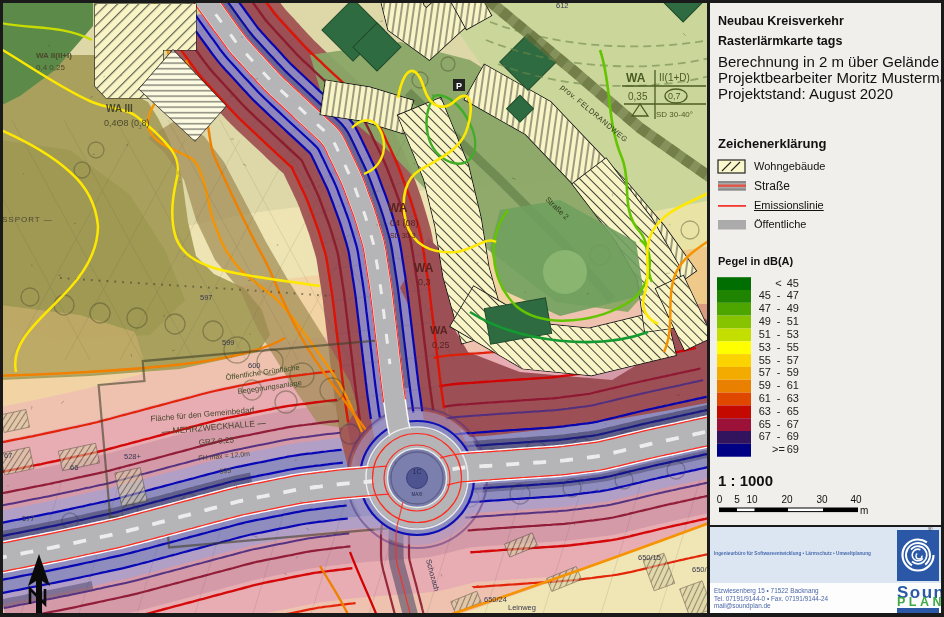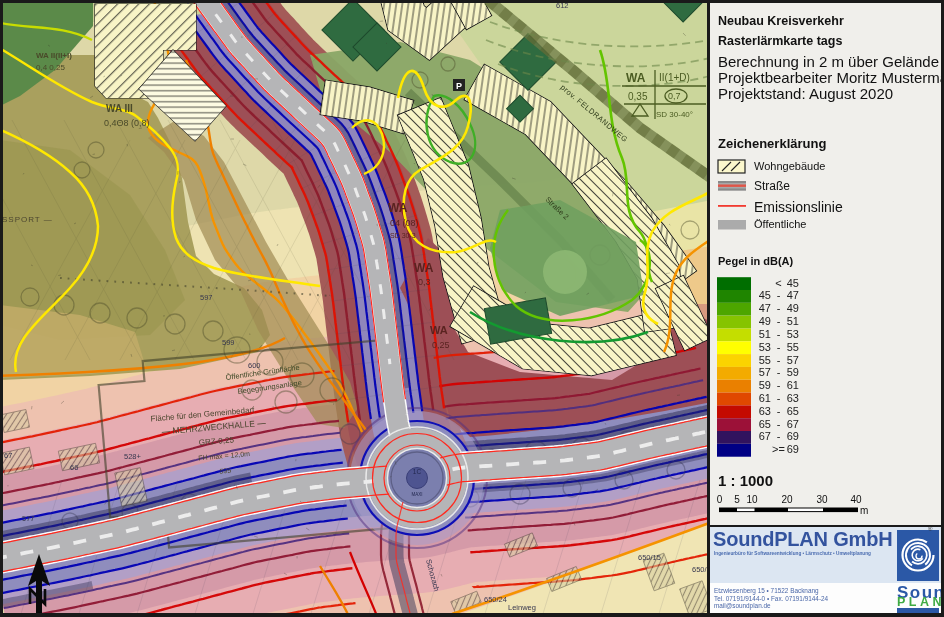--- a/index.html
+++ b/index.html
@@ -467,42 +467,41 @@
       <text x="112" y="501" text-anchor="middle">30</text>
       <text x="146" y="501" text-anchor="middle">40</text>
       <text x="150" y="512">m</text>
     </g>
     <rect x="9" y="505.5" width="139" height="4.6" fill="#000"></rect>
     <rect x="27" y="506.5" width="17.5" height="2.6" fill="#fff"></rect>
     <rect x="78" y="506.5" width="35" height="2.6" fill="#fff"></rect>
   </svg>
   <div class="tx" style="left:44px;top:158px;font-size:11px;">Wohngebäude</div>
   <div class="tx" style="left:44px;top:177px;font-size:12px;">Straße</div>
-  <div class="tx" style="left:44px;top:197px;font-size:14px;">Emissionslinie</div>
+  <div class="tx" style="left:44px;top:197px;font-size:11px;text-decoration:underline;">Emissionslinie</div>
   <div class="tx" style="left:44px;top:216px;font-size:11px;">Öffentliche</div>
   <div class="tx" style="left:8px;top:253px;font-size:11px;font-weight:bold;">Pegel in dB(A)</div>
   <div class="pr" style="top:275px"><span class="pa"></span><span class="pb">&lt;</span><span class="pc">45</span></div>
       <div class="pr" style="top:287px"><span class="pa">45</span><span class="pb">-</span><span class="pc">47</span></div>
       <div class="pr" style="top:300px"><span class="pa">47</span><span class="pb">-</span><span class="pc">49</span></div>
       <div class="pr" style="top:313px"><span class="pa">49</span><span class="pb">-</span><span class="pc">51</span></div>
       <div class="pr" style="top:326px"><span class="pa">51</span><span class="pb">-</span><span class="pc">53</span></div>
       <div class="pr" style="top:339px"><span class="pa">53</span><span class="pb">-</span><span class="pc">55</span></div>
       <div class="pr" style="top:352px"><span class="pa">55</span><span class="pb">-</span><span class="pc">57</span></div>
       <div class="pr" style="top:364px"><span class="pa">57</span><span class="pb">-</span><span class="pc">59</span></div>
       <div class="pr" style="top:377px"><span class="pa">59</span><span class="pb">-</span><span class="pc">61</span></div>
       <div class="pr" style="top:390px"><span class="pa">61</span><span class="pb">-</span><span class="pc">63</span></div>
       <div class="pr" style="top:403px"><span class="pa">63</span><span class="pb">-</span><span class="pc">65</span></div>
       <div class="pr" style="top:416px"><span class="pa">65</span><span class="pb">-</span><span class="pc">67</span></div>
       <div class="pr" style="top:428px"><span class="pa">67</span><span class="pb">-</span><span class="pc">69</span></div>
       <div class="pr" style="top:441px"><span class="pa"></span><span class="pb">&gt;=</span><span class="pc">69</span></div>
   <div class="tx" style="left:8px;top:470px;font-size:15px;font-weight:bold;">1 : 1000</div>
   <div class="abs" style="left:0;top:523px;width:231px;height:2px;background:#1a1a1a;"></div>
   <div class="abs" style="left:0;top:525px;width:231px;height:56px;background:#dce6f2;"></div>
   <div class="abs" style="left:0;top:581px;width:231px;height:30px;background:#fdfdfd;"></div>
-  <div class="abs" style="left:3px;top:526px;width:215px;color:#33539e;font-weight:bold;font-size:20px;letter-spacing:-0.2px;white-space:nowrap;">SoundPLAN GmbH</div>
   <div class="abs" style="left:4px;top:549px;color:#4a6cb0;font-weight:bold;font-size:4.7px;">Ingenieurbüro für Softwareentwicklung • Lärmschutz • Umweltplanung</div>
   <div class="abs" style="left:4px;top:585px;color:#4a67a8;font-size:6.4px;line-height:7.6px;">Etzwiesenberg 15 • 71522 Backnang<br>Tel. 07191/9144-0 • Fax. 07191/9144-24<br>mail@soundplan.de</div>
   <div class="abs" style="left:187px;top:528px;width:42px;height:51px;background:#2b58a6;">
     <svg width="42" height="51" viewBox="0 0 42 51">
       <g fill="none" stroke="#fff">
         <circle cx="21" cy="25" r="15.5" stroke-width="2.2" stroke-dasharray="82 15"></circle>
         <circle cx="21" cy="25" r="12" stroke-width="2" stroke-dasharray="61 14" transform="rotate(120 21 25)"></circle>
         <circle cx="21" cy="25" r="8.8" stroke-width="1.8" stroke-dasharray="40 13" transform="rotate(230 21 25)"></circle>
         <circle cx="21" cy="25" r="5.8" stroke-width="1.6" stroke-dasharray="25 10" transform="rotate(40 21 25)"></circle>
         <circle cx="22" cy="26" r="3" stroke-width="1.4" stroke-dasharray="12 6"></circle>

